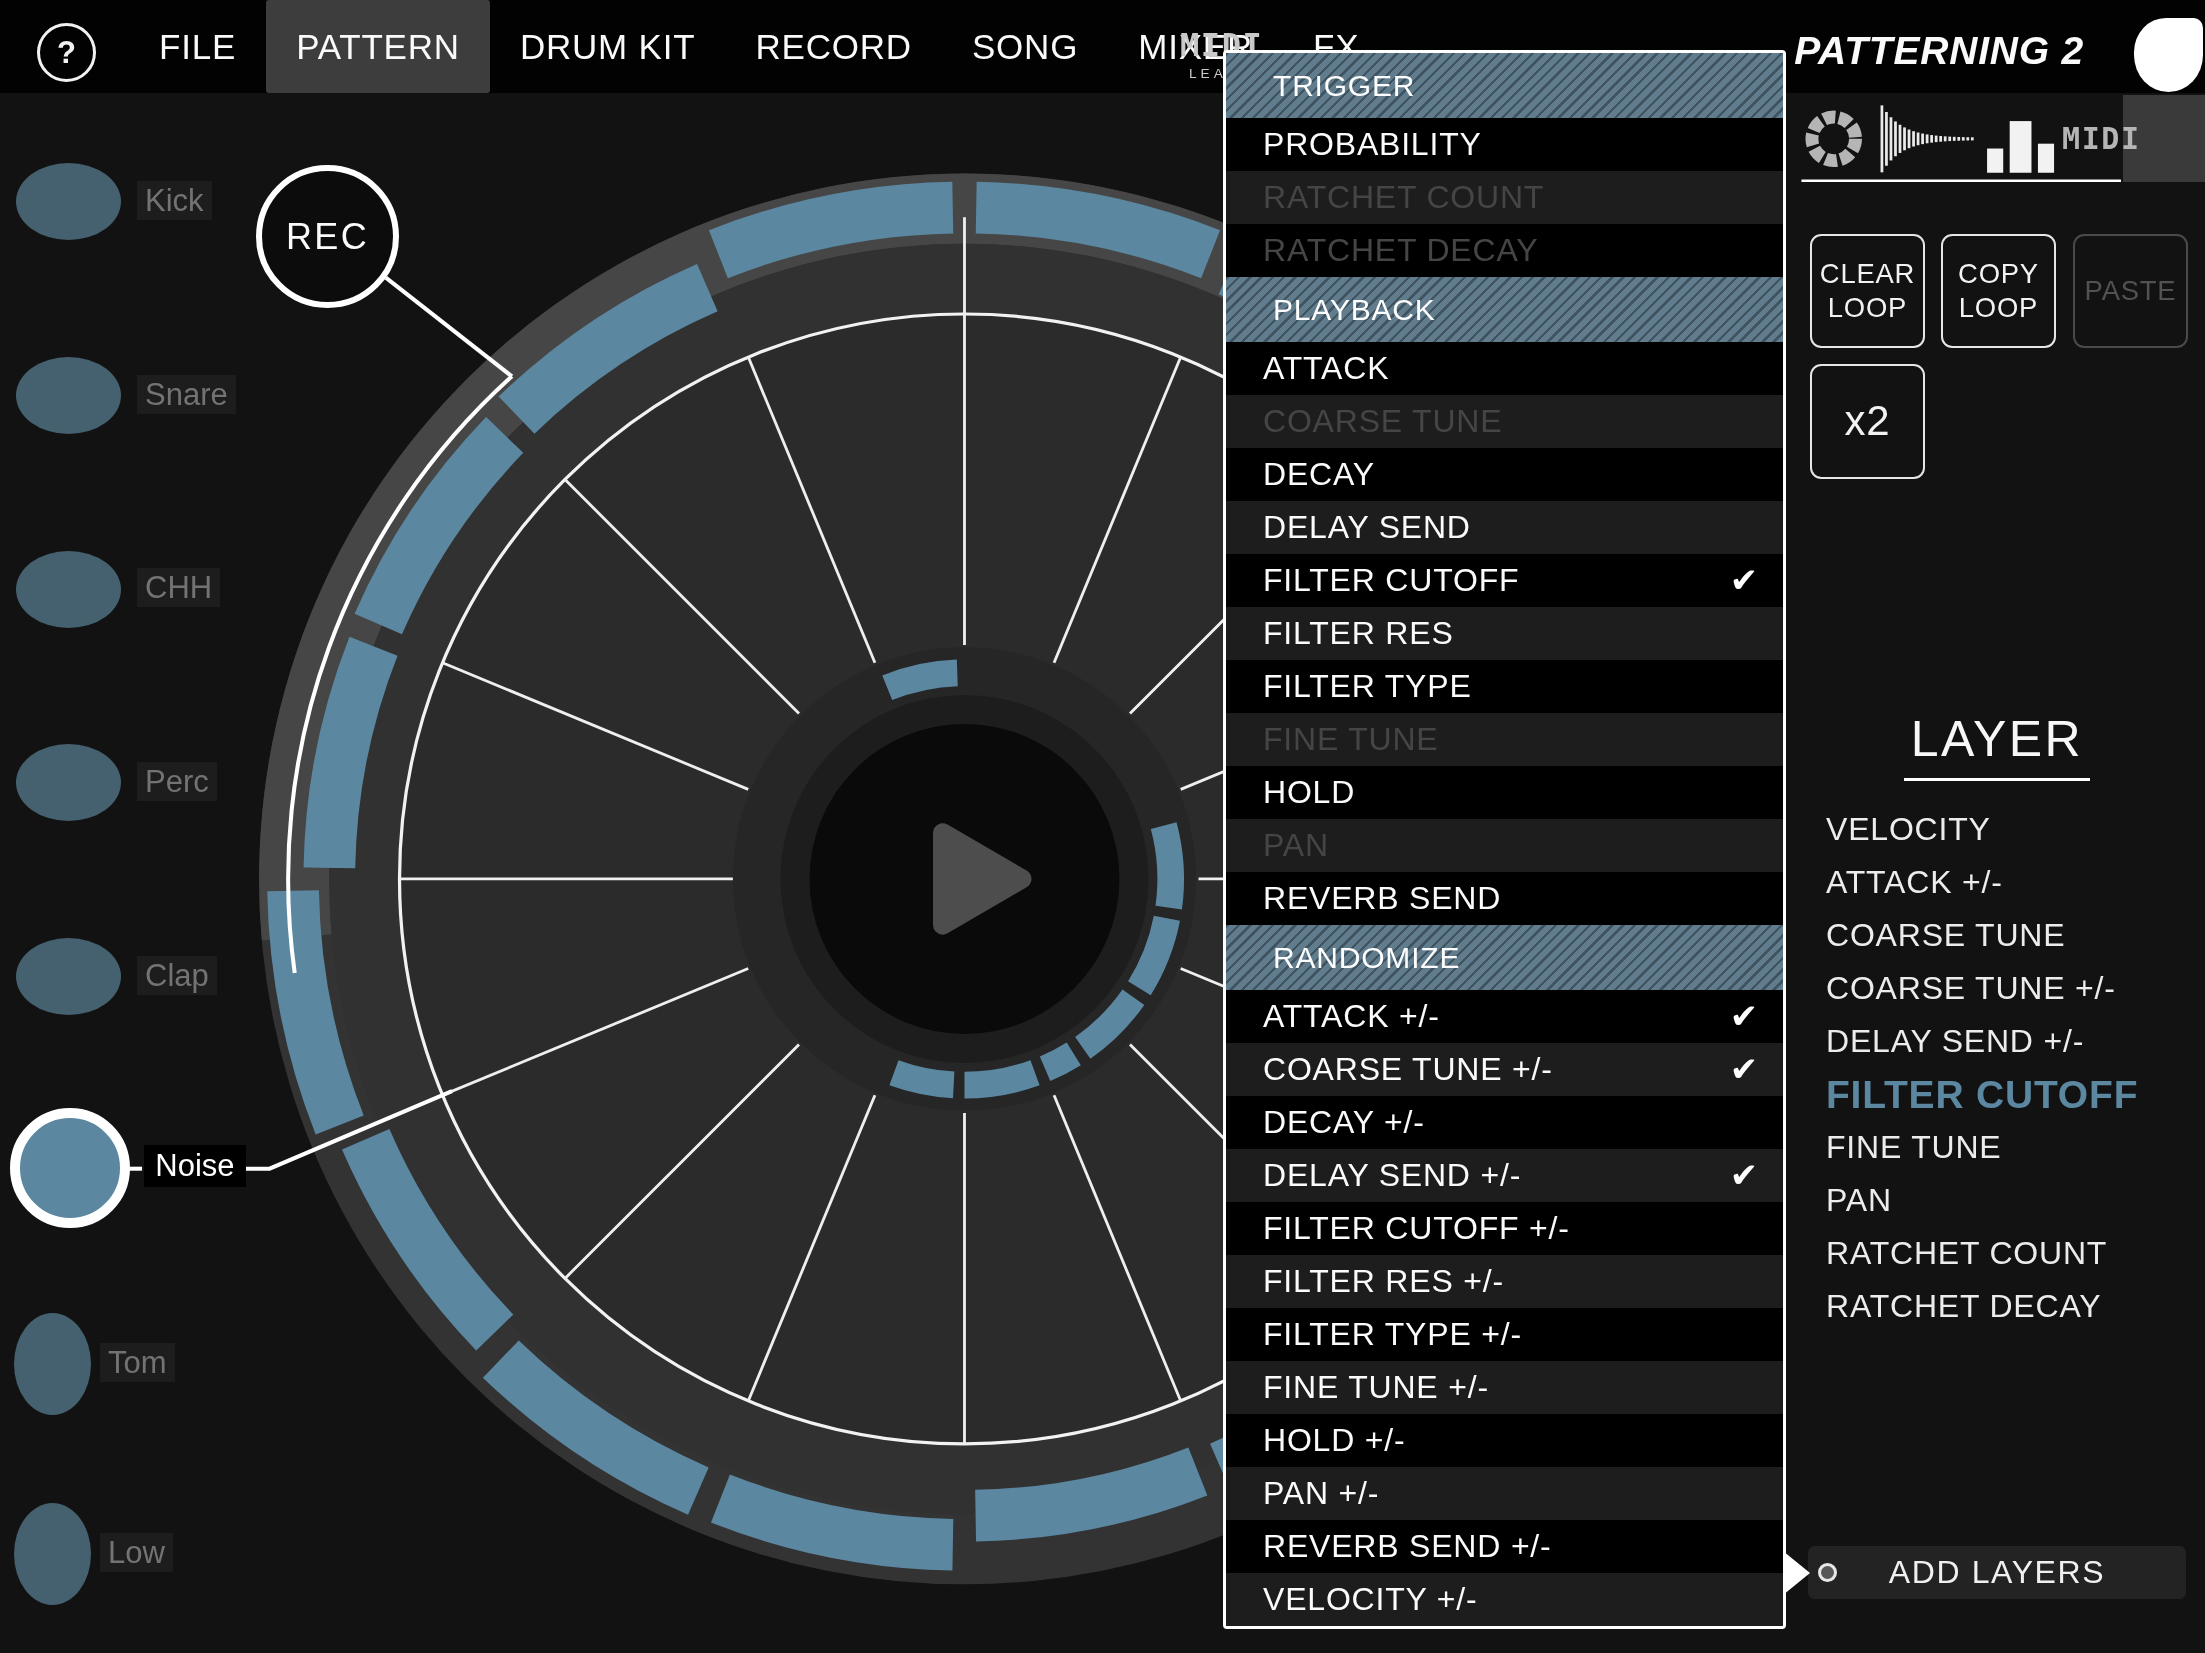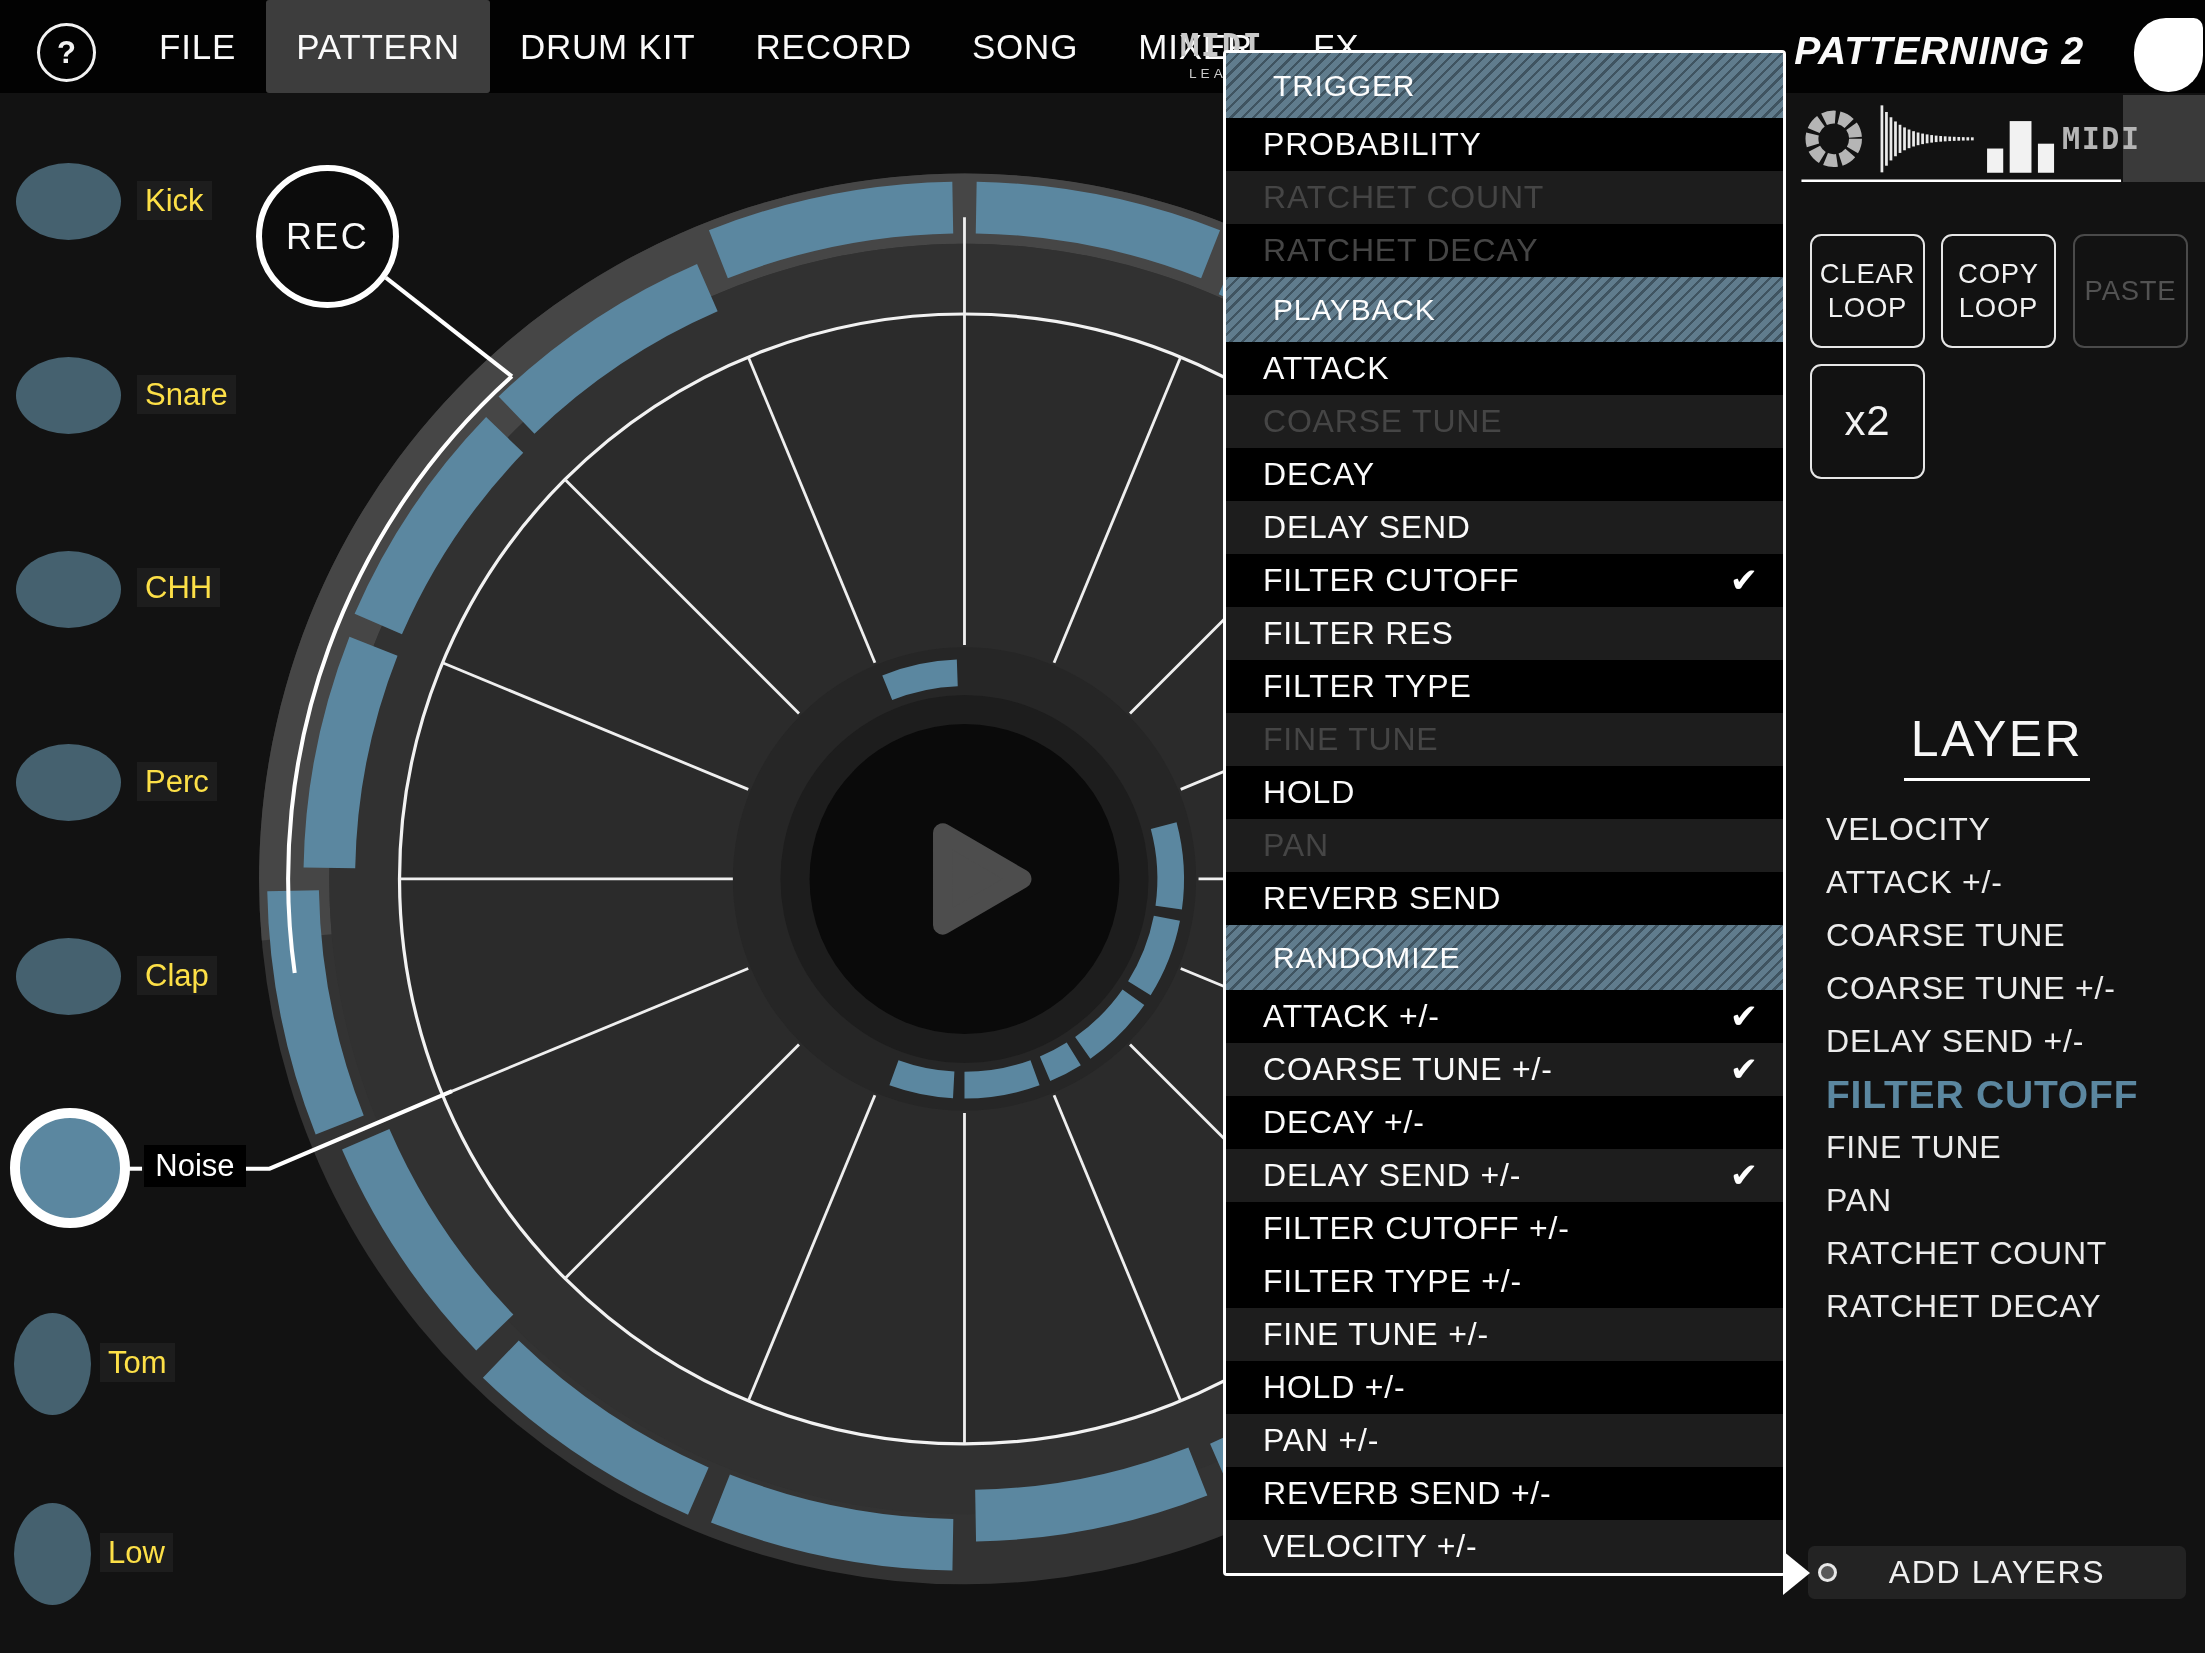--- a/index.html
+++ b/index.html
@@ -19,21 +19,21 @@
   .transport-play{position:absolute;left:1333px;top:34px;width:0;height:0;z-index:10;
       border-top:20px solid transparent;border-bottom:20px solid transparent;border-left:34px solid #f2f2f2;}
   .brand{position:absolute;right:121px;top:29px;font-size:39px;font-style:italic;font-weight:bold;
          letter-spacing:0.8px;color:#fafafa;}
   .logo-blob{position:absolute;right:1.6px;top:18px;width:69px;height:74px;background:#fff;
              border-radius:48% 14% 52% 52%;}
   
   #tracks{position:absolute;inset:0;z-index:6;}
   .track-row{position:absolute;left:0;}
   .track-circle{position:absolute;border-radius:50%;background:#45616f;}
-  .track-label{position:absolute;font-size:31px;color:#fde047;background:#1d1d1d;padding:1.6px 8px;white-space:nowrap;}
+  .track-label{position:absolute;font-size:31px;color:#737373;background:#1d1d1d;padding:1.6px 8px;white-space:nowrap;}
   .track-row.selected .track-circle{background:#5b87a0;border:10.5px solid #fff;}
   .track-row.selected .track-label{color:#fff;background:#000;padding:3.2px 11.3px;}
   
   #wheel-svg{position:absolute;left:0;top:0;z-index:4;}
   .rec-circle{position:absolute;left:256px;top:165px;width:131px;height:131px;border:6.5px solid #fff;
       border-radius:50%;background:#0c0c0c;text-align:center;line-height:131px;font-size:36px;
       letter-spacing:2.4px;color:#fafafa;z-index:7;}
   
   .menu{position:absolute;left:1223px;top:50px;width:557px;z-index:40;border:3.2px solid #fff;
         border-radius:4px;overflow:hidden;background:#000;}
@@ -235,20 +235,21 @@
       <div class="menu-item alt disabled"><span>FINE TUNE</span></div>
       <div class="menu-item"><span>HOLD</span></div>
       <div class="menu-item alt disabled"><span>PAN</span></div>
       <div class="menu-item"><span>REVERB SEND</span></div>
       <div class="menu-header">RANDOMIZE</div>
       <div class="menu-item"><span>ATTACK +/-</span><span class="check">✔</span></div>
       <div class="menu-item alt"><span>COARSE TUNE +/-</span><span class="check">✔</span></div>
       <div class="menu-item"><span>DECAY +/-</span></div>
       <div class="menu-item alt"><span>DELAY SEND +/-</span><span class="check">✔</span></div>
       <div class="menu-item"><span>FILTER CUTOFF +/-</span></div>
+      <div class="menu-item alt"><span>FILTER RES +/-</span></div>
       <div class="menu-item"><span>FILTER TYPE +/-</span></div>
       <div class="menu-item alt"><span>FINE TUNE +/-</span></div>
       <div class="menu-item"><span>HOLD +/-</span></div>
       <div class="menu-item alt"><span>PAN +/-</span></div>
       <div class="menu-item"><span>REVERB SEND +/-</span></div>
       <div class="menu-item alt"><span>VELOCITY +/-</span></div>
     </div>
   <div class="menu-arrow"></div>
 
   <div class="pencil-tile"></div>

